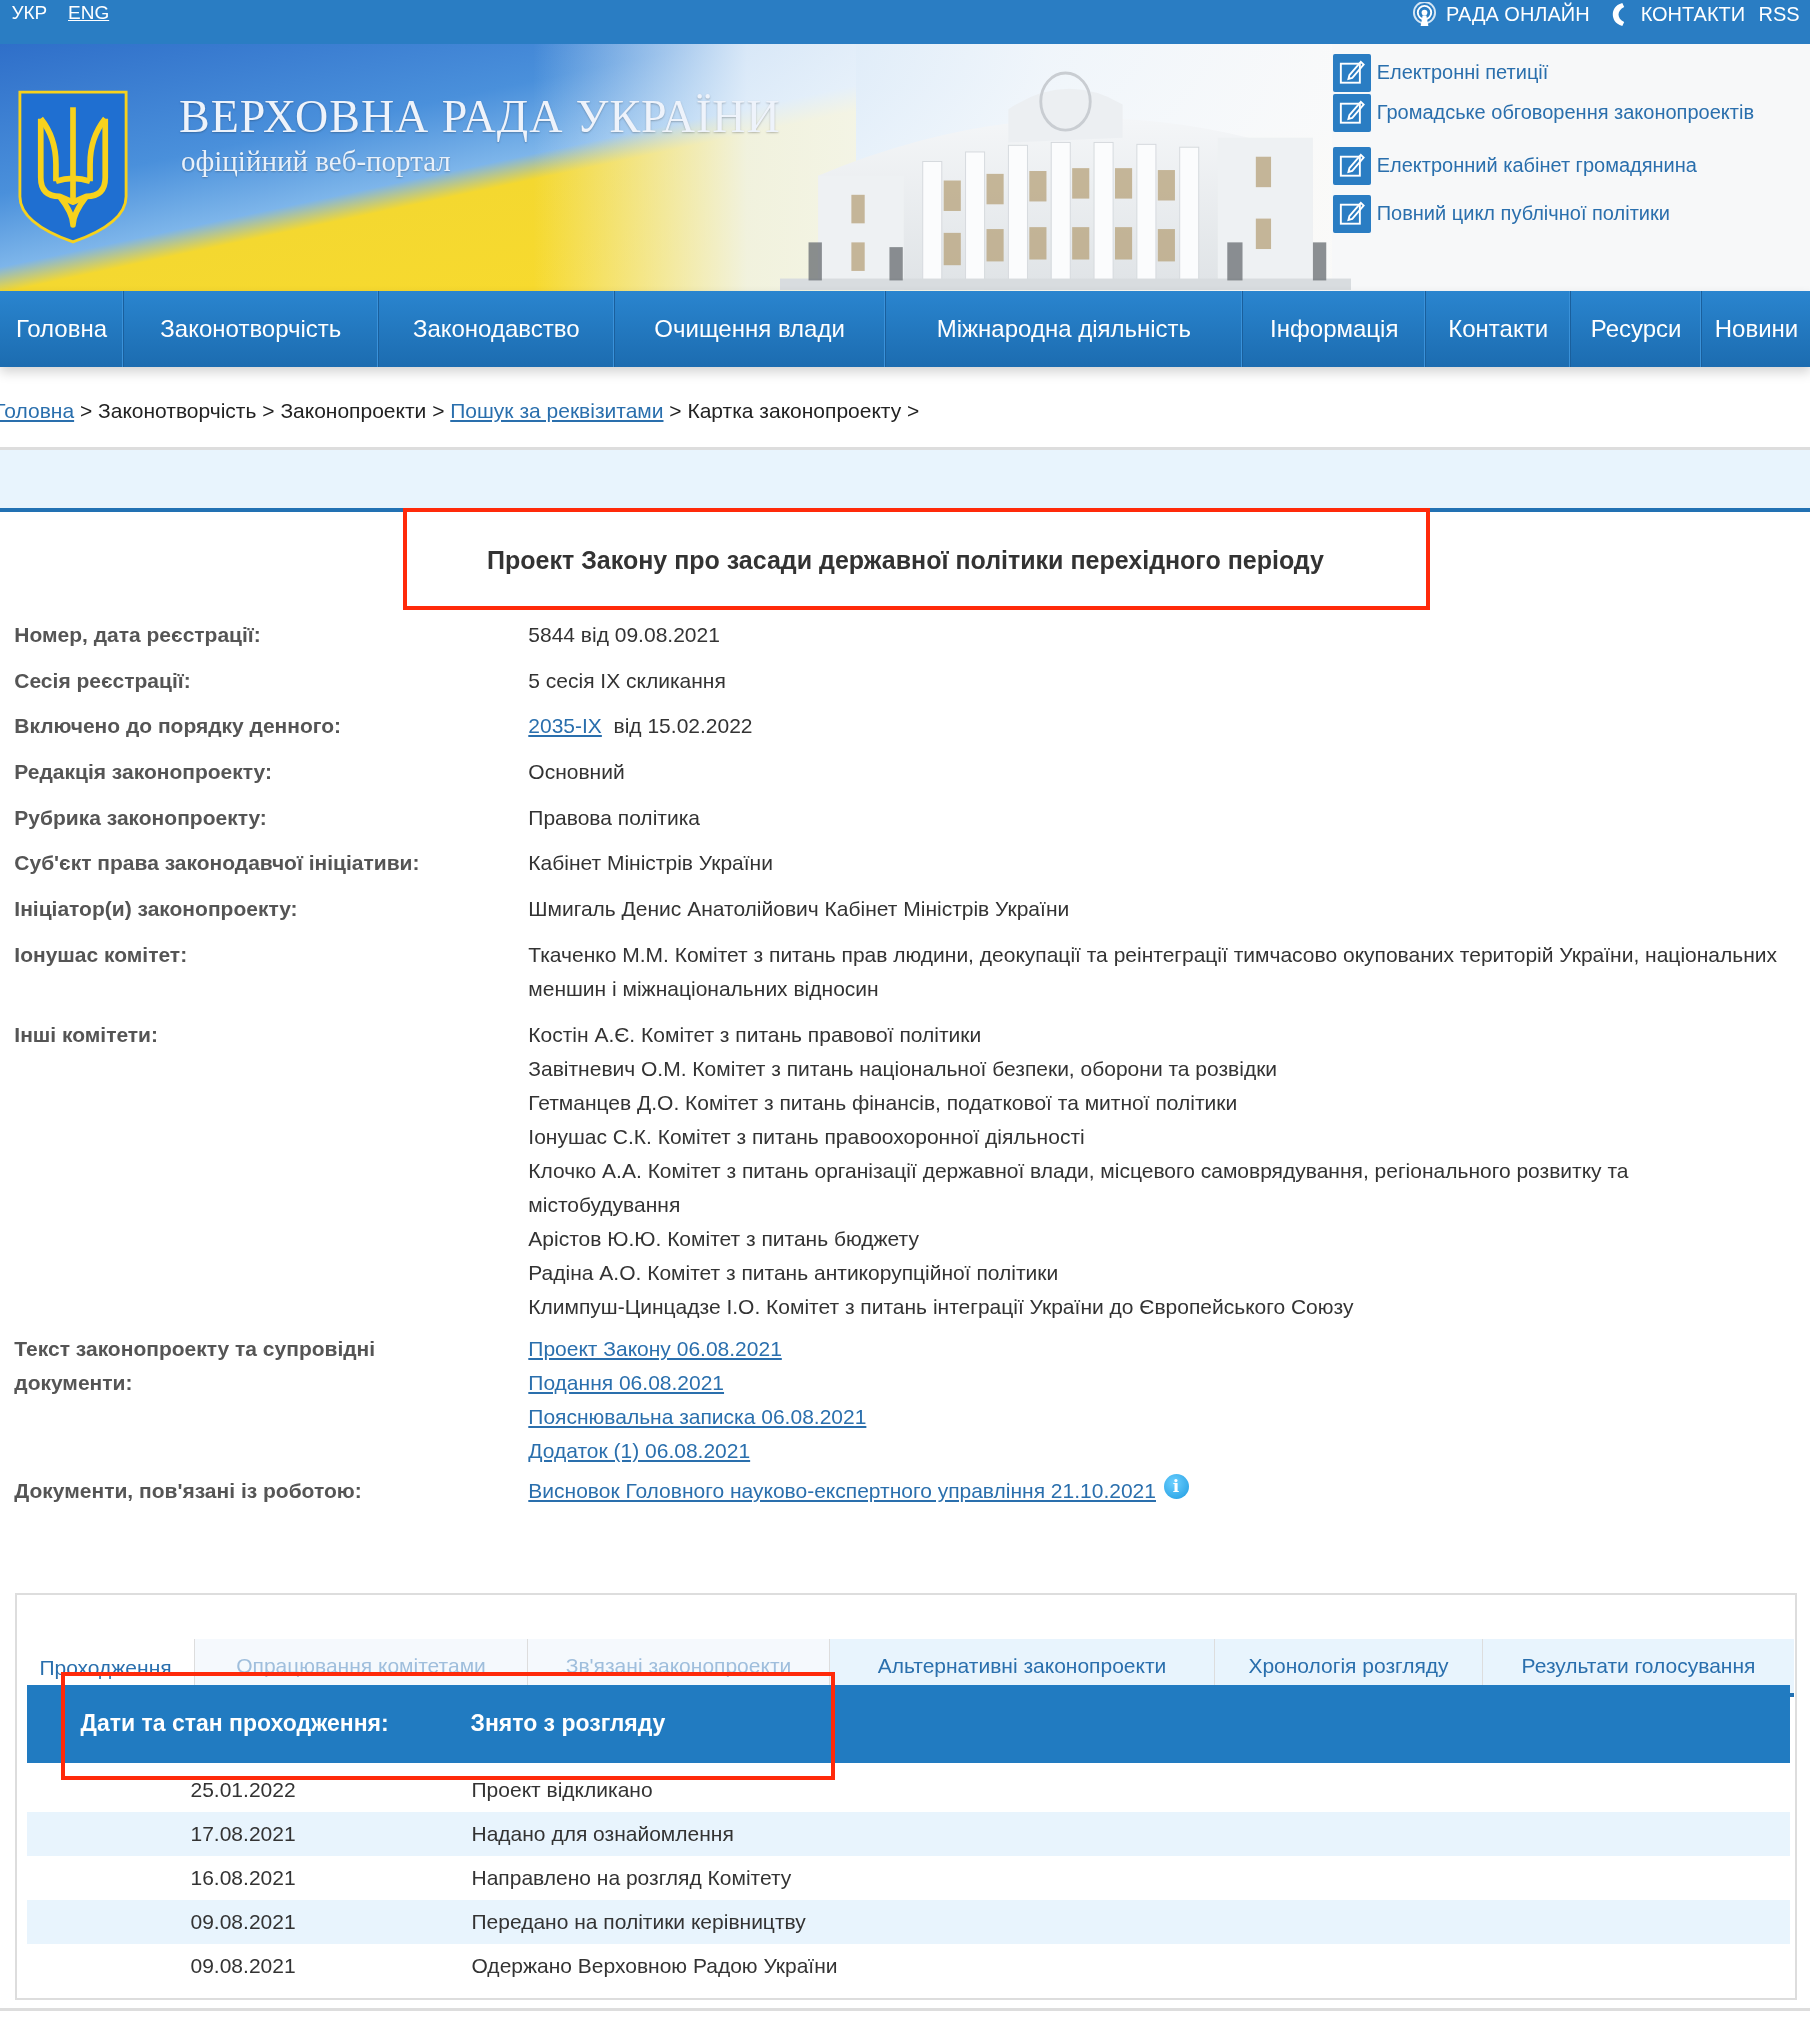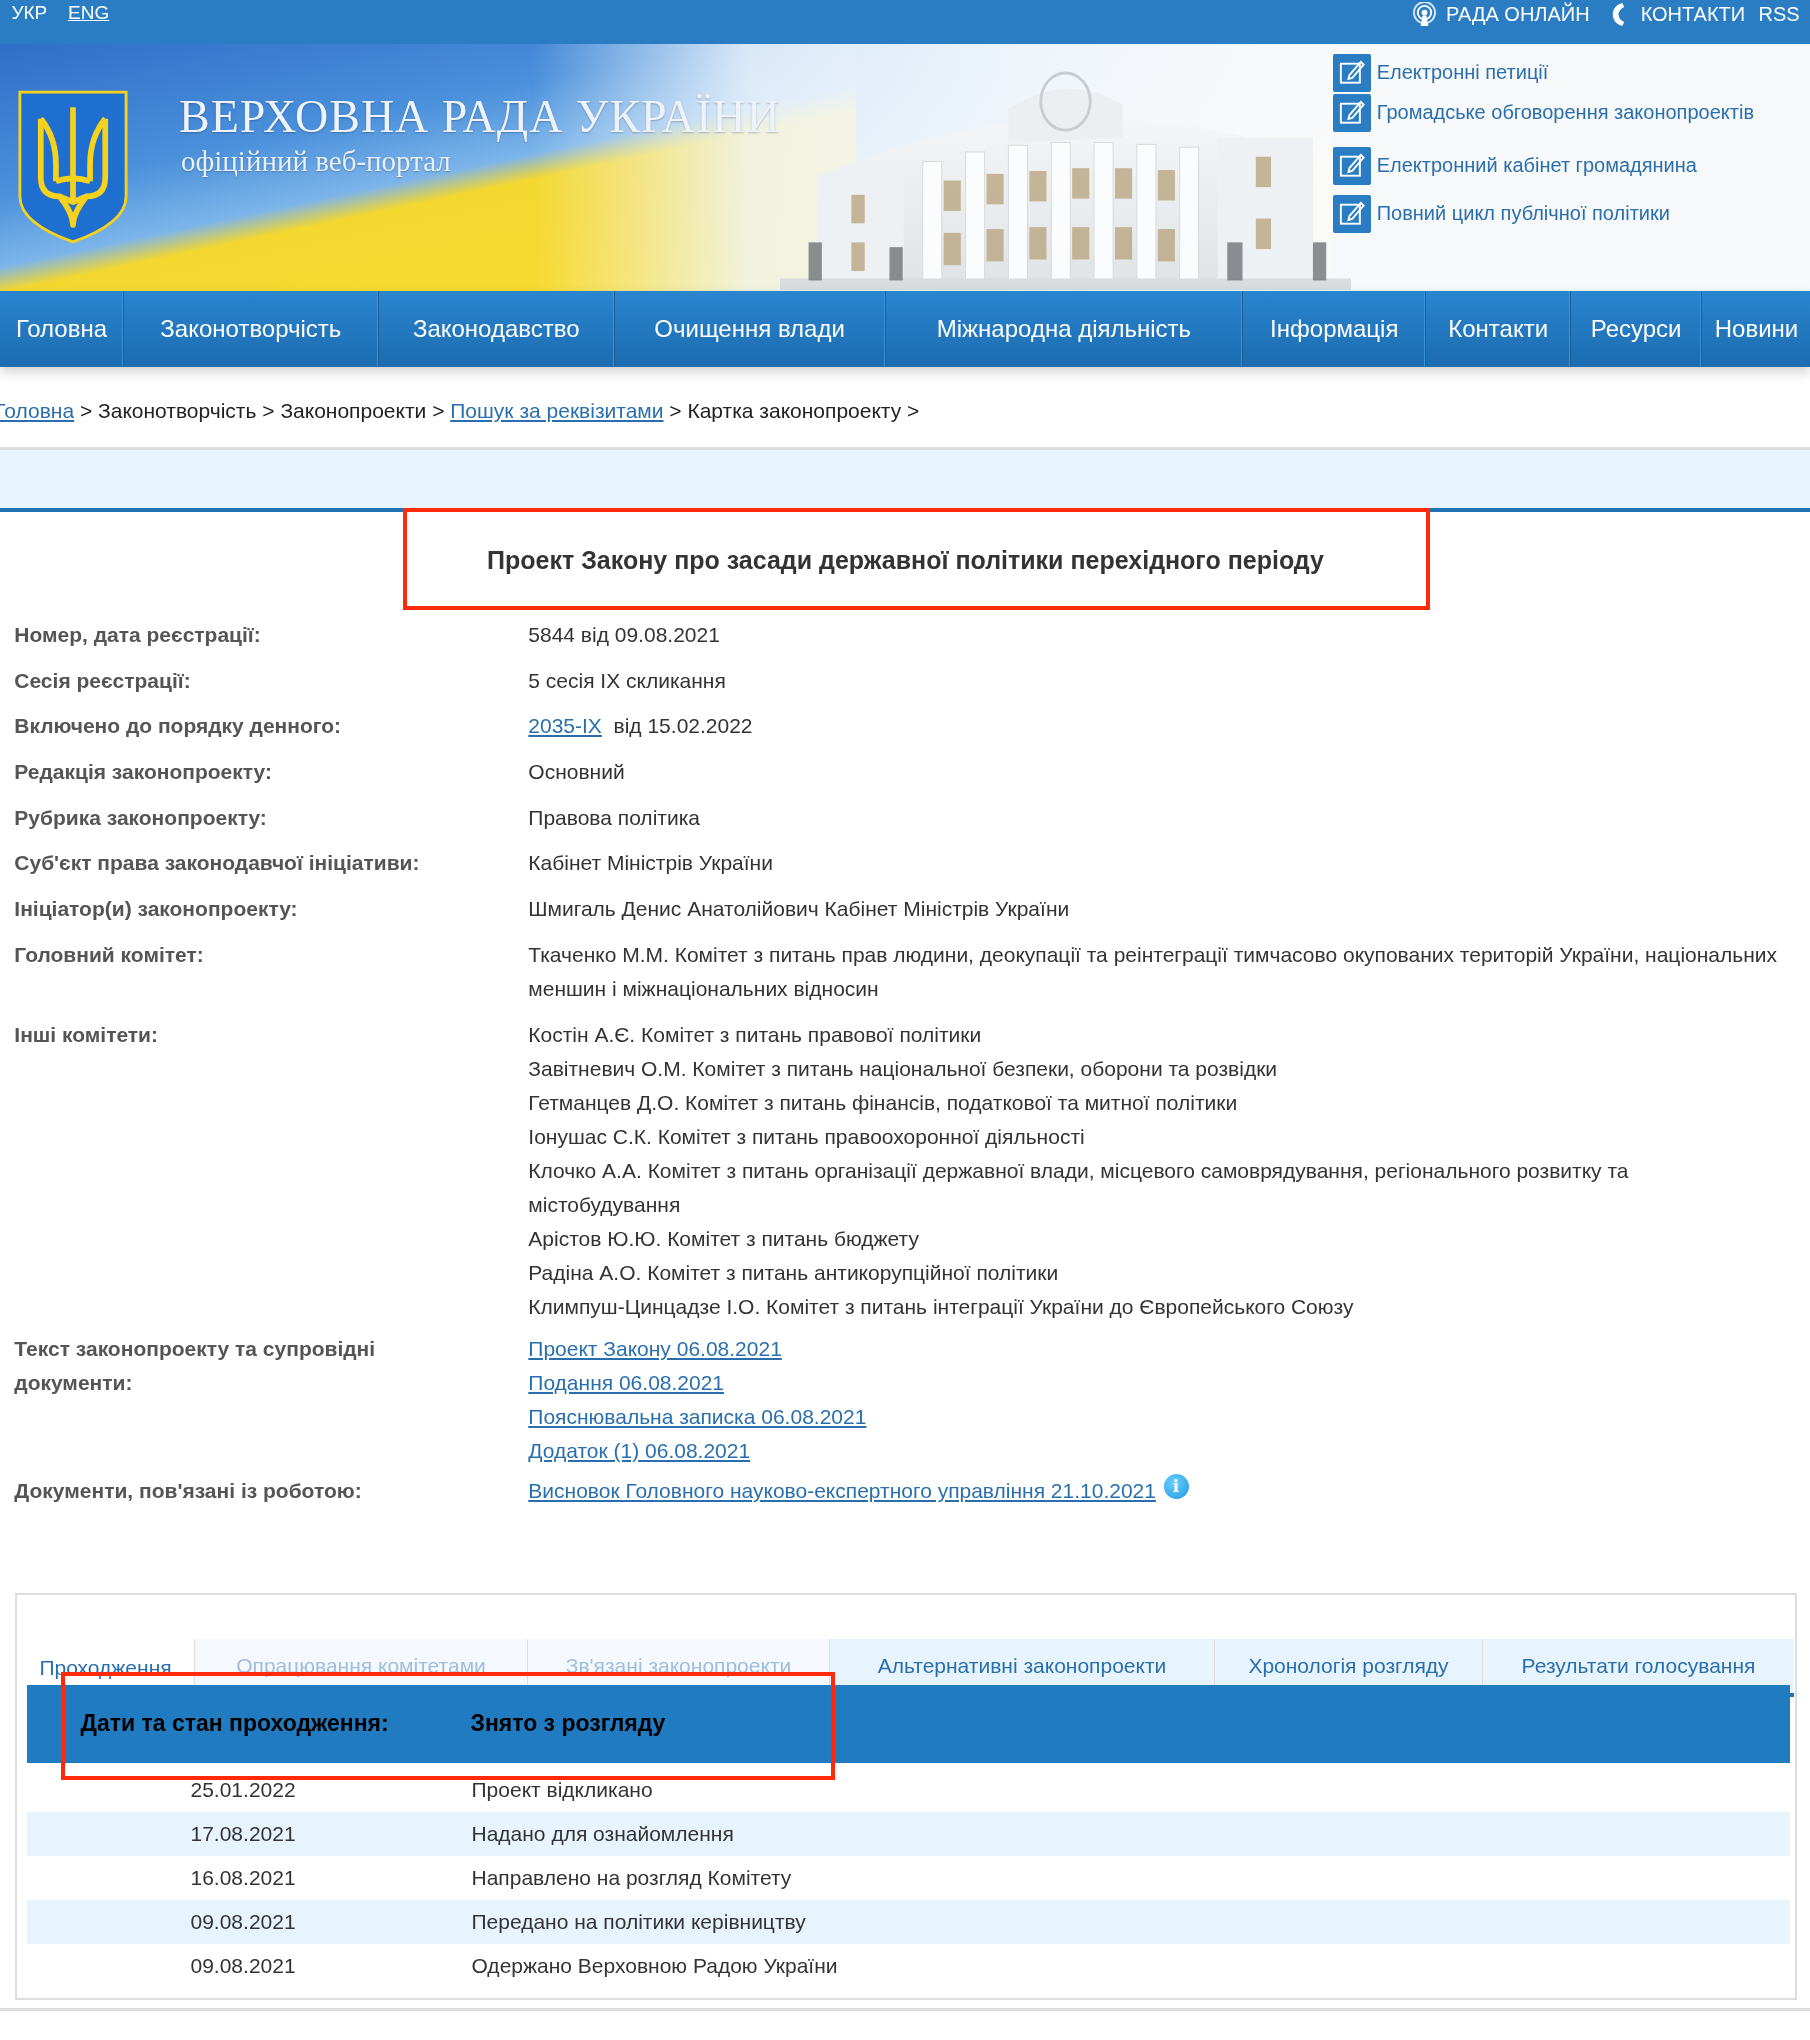--- a/index.html
+++ b/index.html
@@ -67,21 +67,21 @@
   .info-ico { display: inline-block; width: 25px; height: 25px; border-radius: 50%; background: radial-gradient(circle at 40% 35%, #6cd0ff, #1d9ae0); color: #fff; font-weight: bold; font-size: 17px; line-height: 25px; text-align: center; vertical-align: 5.7px; margin-left: 7.6px; font-family: "DejaVu Serif", serif; }
 
   
   .panel { position: absolute; left: 15px; top: 1593px; width: 1782px; height: 407px; border: 2.9px solid #ddd; background: #fff; }
   .tabs { position: absolute; left: 0; top: 0; height: 58px; display: flex; margin-top: 44px; }
   .tab { height: 58px; display: flex; align-items: center; justify-content: center; font-size: 21px; border-right: 1.9px solid #ddd; white-space: nowrap; }
   .tab.active { background: #fff; color: #2a6fad; }
   .tab.disabled { background: #f5f9fd; color: #9fbedc; border-bottom: 4.8px solid #9fbedc; }
   .tab.normal { background: #e8f4fd; color: #2a6fad; border-bottom: 4.8px solid #2271b3; }
 
-  .status-bar { position: absolute; left: 9.5px; top: 90px; width: 1763px; height: 78px; background: #217bc1; color: #000000; font-size: 23px; font-weight: bold; }
+  .status-bar { position: absolute; left: 9.5px; top: 90px; width: 1763px; height: 78px; background: #217bc1; color: #ffffff; font-size: 23px; font-weight: bold; }
   .status-bar .l { position: absolute; left: 54px; top: 25px; }
   .status-bar .r { position: absolute; left: 444px; top: 25px; }
 
   .trows { position: absolute; left: 9.5px; top: 173px; width: 1763px; }
   .trow { height: 44px; position: relative; font-size: 21px; color: #333; }
   .trow.alt { background: #e8f4fd; }
   .trow .d { position: absolute; left: 164px; top: 9.5px; }
   .trow .s { position: absolute; left: 445px; top: 9.5px; }
   .rule-bottom { position: absolute; left: 0; top: 2008px; width: 1811px; height: 2.9px; background: #ddd; }
 </style>
@@ -269,21 +269,21 @@
   </div>
   <div class="row" style="top:228px;">
     <span class="lbl">Суб'єкт права законодавчої ініціативи:</span>
     <span class="val">Кабінет Міністрів України</span>
   </div>
   <div class="row" style="top:274px;">
     <span class="lbl">Ініціатор(и) законопроекту:</span>
     <span class="val">Шмигаль Денис Анатолійович Кабінет Міністрів України</span>
   </div>
   <div class="row" style="top:320px;">
-    <span class="lbl">Головний комітет:</span>
+    <span class="lbl">Іонушас комітет:</span>
     <span class="val" style="width:1255px;">Ткаченко М.М. Комітет з питань прав людини, деокупації та реінтеграції тимчасово окупованих територій України, національних меншин і міжнаціональних відносин</span>
   </div>
   <div class="row" style="top:400px;">
     <span class="lbl">Інші комітети:</span>
     <span class="val" style="width:1255px;">
       <span class="line">Костін А.Є. Комітет з питань правової політики</span>
       <span class="line">Завітневич О.М. Комітет з питань національної безпеки, оборони та розвідки</span>
       <span class="line">Гетманцев Д.О. Комітет з питань фінансів, податкової та митної політики</span>
       <span class="line">Іонушас С.К. Комітет з питань правоохоронної діяльності</span>
       <span class="line">Клочко А.А. Комітет з питань організації державної влади, місцевого самоврядування, регіонального розвитку та містобудування</span>

